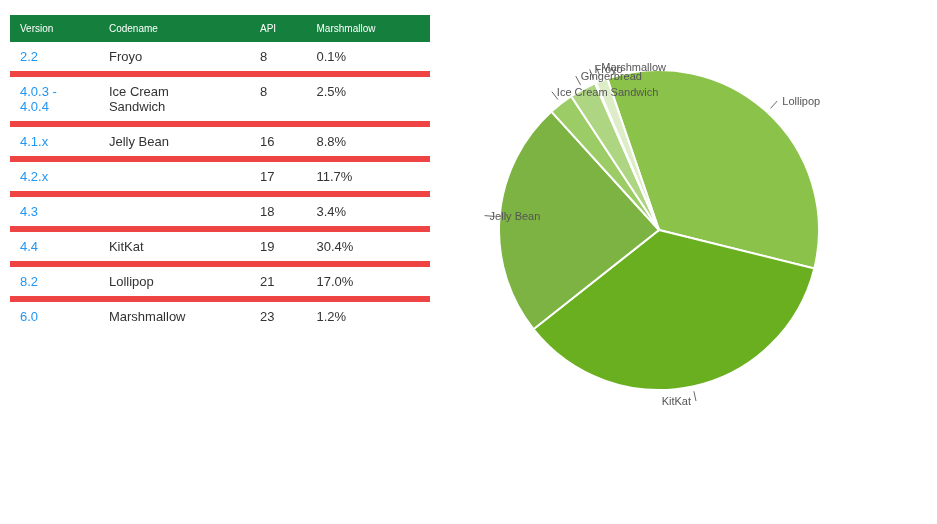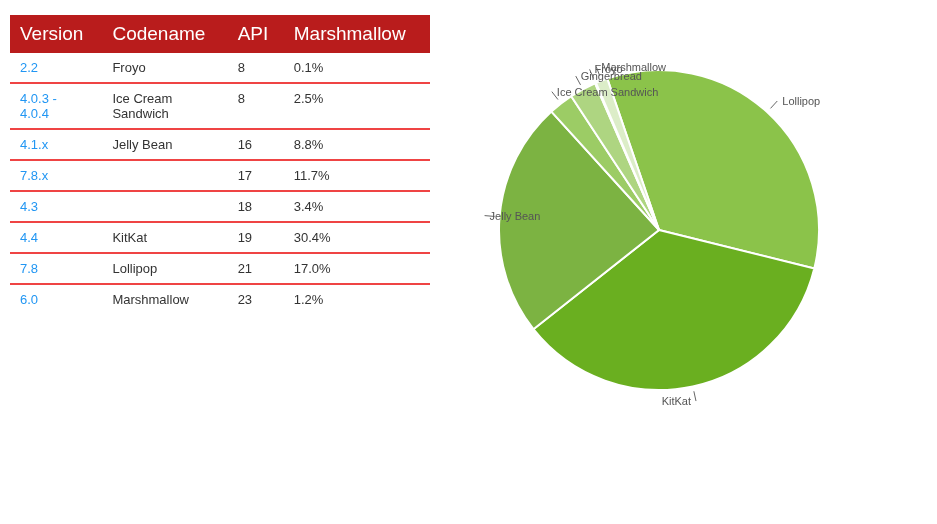--- a/index.html
+++ b/index.html
@@ -24,30 +24,30 @@
       align-items: center;
       justify-content: center;
       padding-top: 10px;
       position: relative;
     }
     table {
       border-collapse: collapse;
       width: 100%;
     }
     th {
-      background: #b91c1c;
+      background: #15803d;
       color: #fff;
       padding: 8px 10px;
       text-align: left;
       font-weight: normal;
-      font-size: 19px;
+      font-size: 10px;
     }
     td {
       padding: 7px 10px;
-      border-bottom: 2px solid #ef4444;
+      border-bottom: 6px solid #ef4444;
       vertical-align: top;
     }
     tr:last-child td {
       border-bottom: none;
     }
     .version-link {
       color: #2196F3;
     }
     .pie-container {
       position: relative;
@@ -85,39 +85,39 @@
           <td>8</td>
           <td>2.5%</td>
         </tr>
         <tr>
           <td><span class="version-link">4.1.x</span></td>
           <td>Jelly Bean</td>
           <td>16</td>
           <td>8.8%</td>
         </tr>
         <tr>
-          <td><span class="version-link">7.8.x</span></td>
+          <td><span class="version-link">4.2.x</span></td>
           <td></td>
           <td>17</td>
           <td>11.7%</td>
         </tr>
         <tr>
           <td><span class="version-link">4.3</span></td>
           <td></td>
           <td>18</td>
           <td>3.4%</td>
         </tr>
         <tr>
           <td><span class="version-link">4.4</span></td>
           <td>KitKat</td>
           <td>19</td>
           <td>30.4%</td>
         </tr>
         <tr>
-          <td><span class="version-link">7.8</span></td>
+          <td><span class="version-link">8.2</span></td>
           <td>Lollipop</td>
           <td>21</td>
           <td>17.0%</td>
         </tr>
         <tr>
           <td><span class="version-link">6.0</span></td>
           <td>Marshmallow</td>
           <td>23</td>
           <td>1.2%</td>
         </tr>

